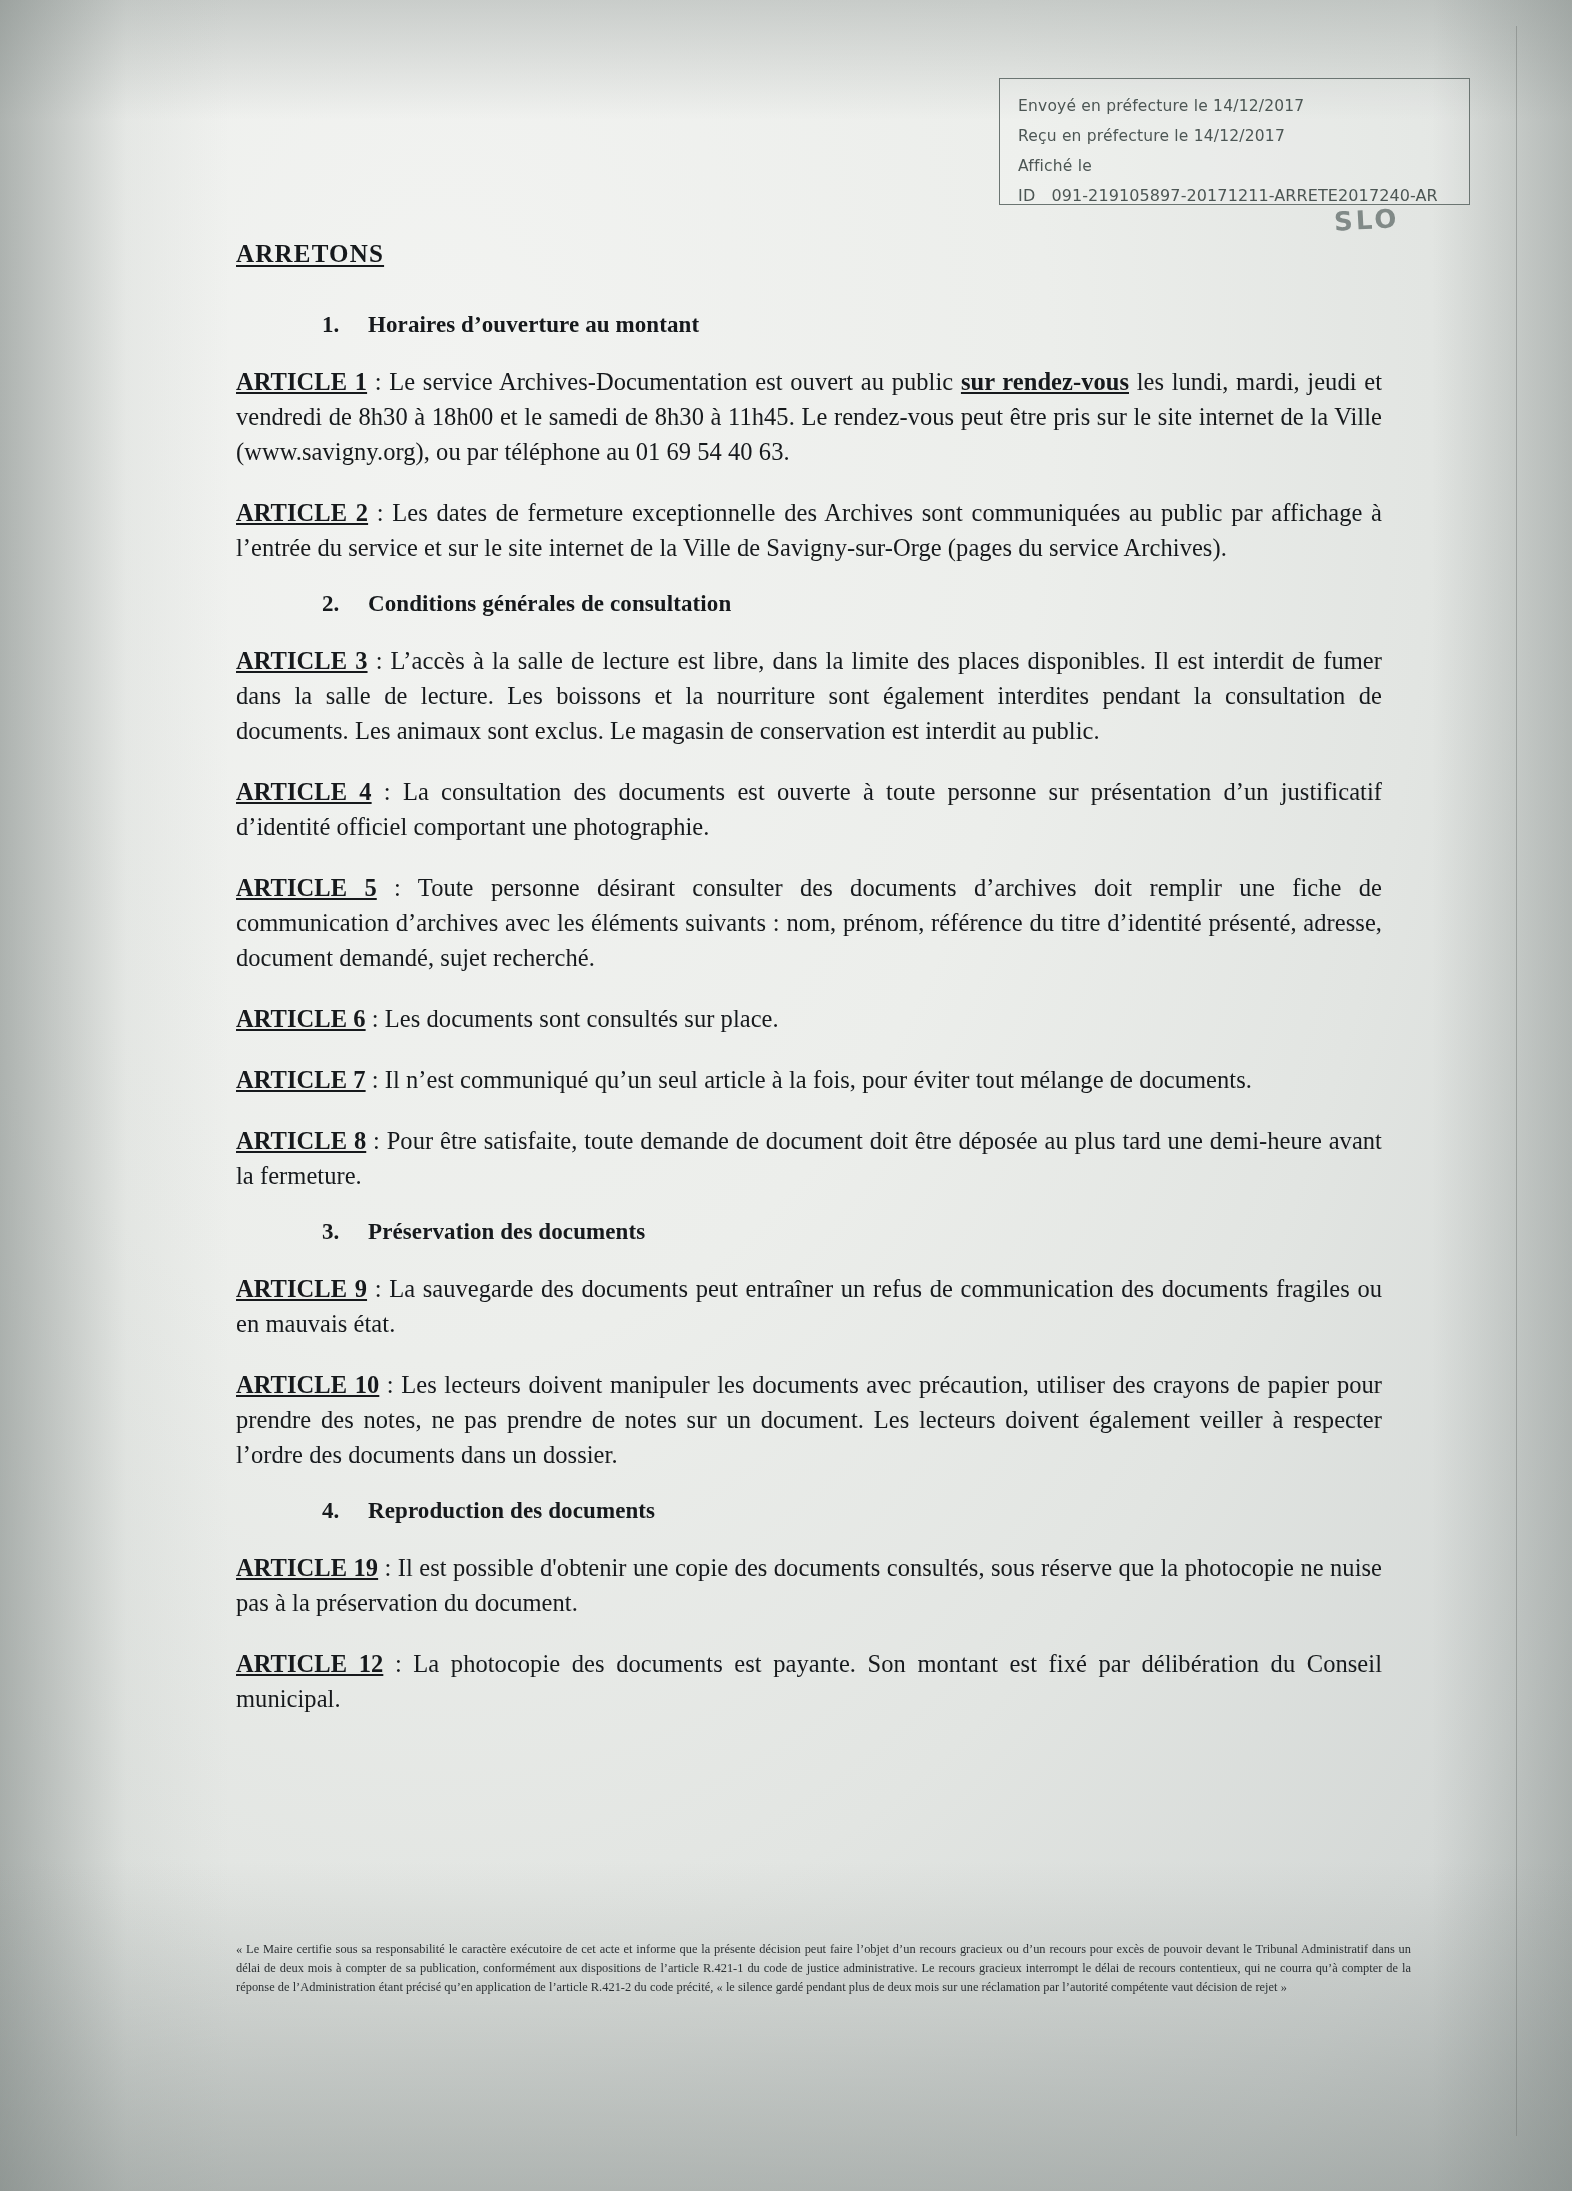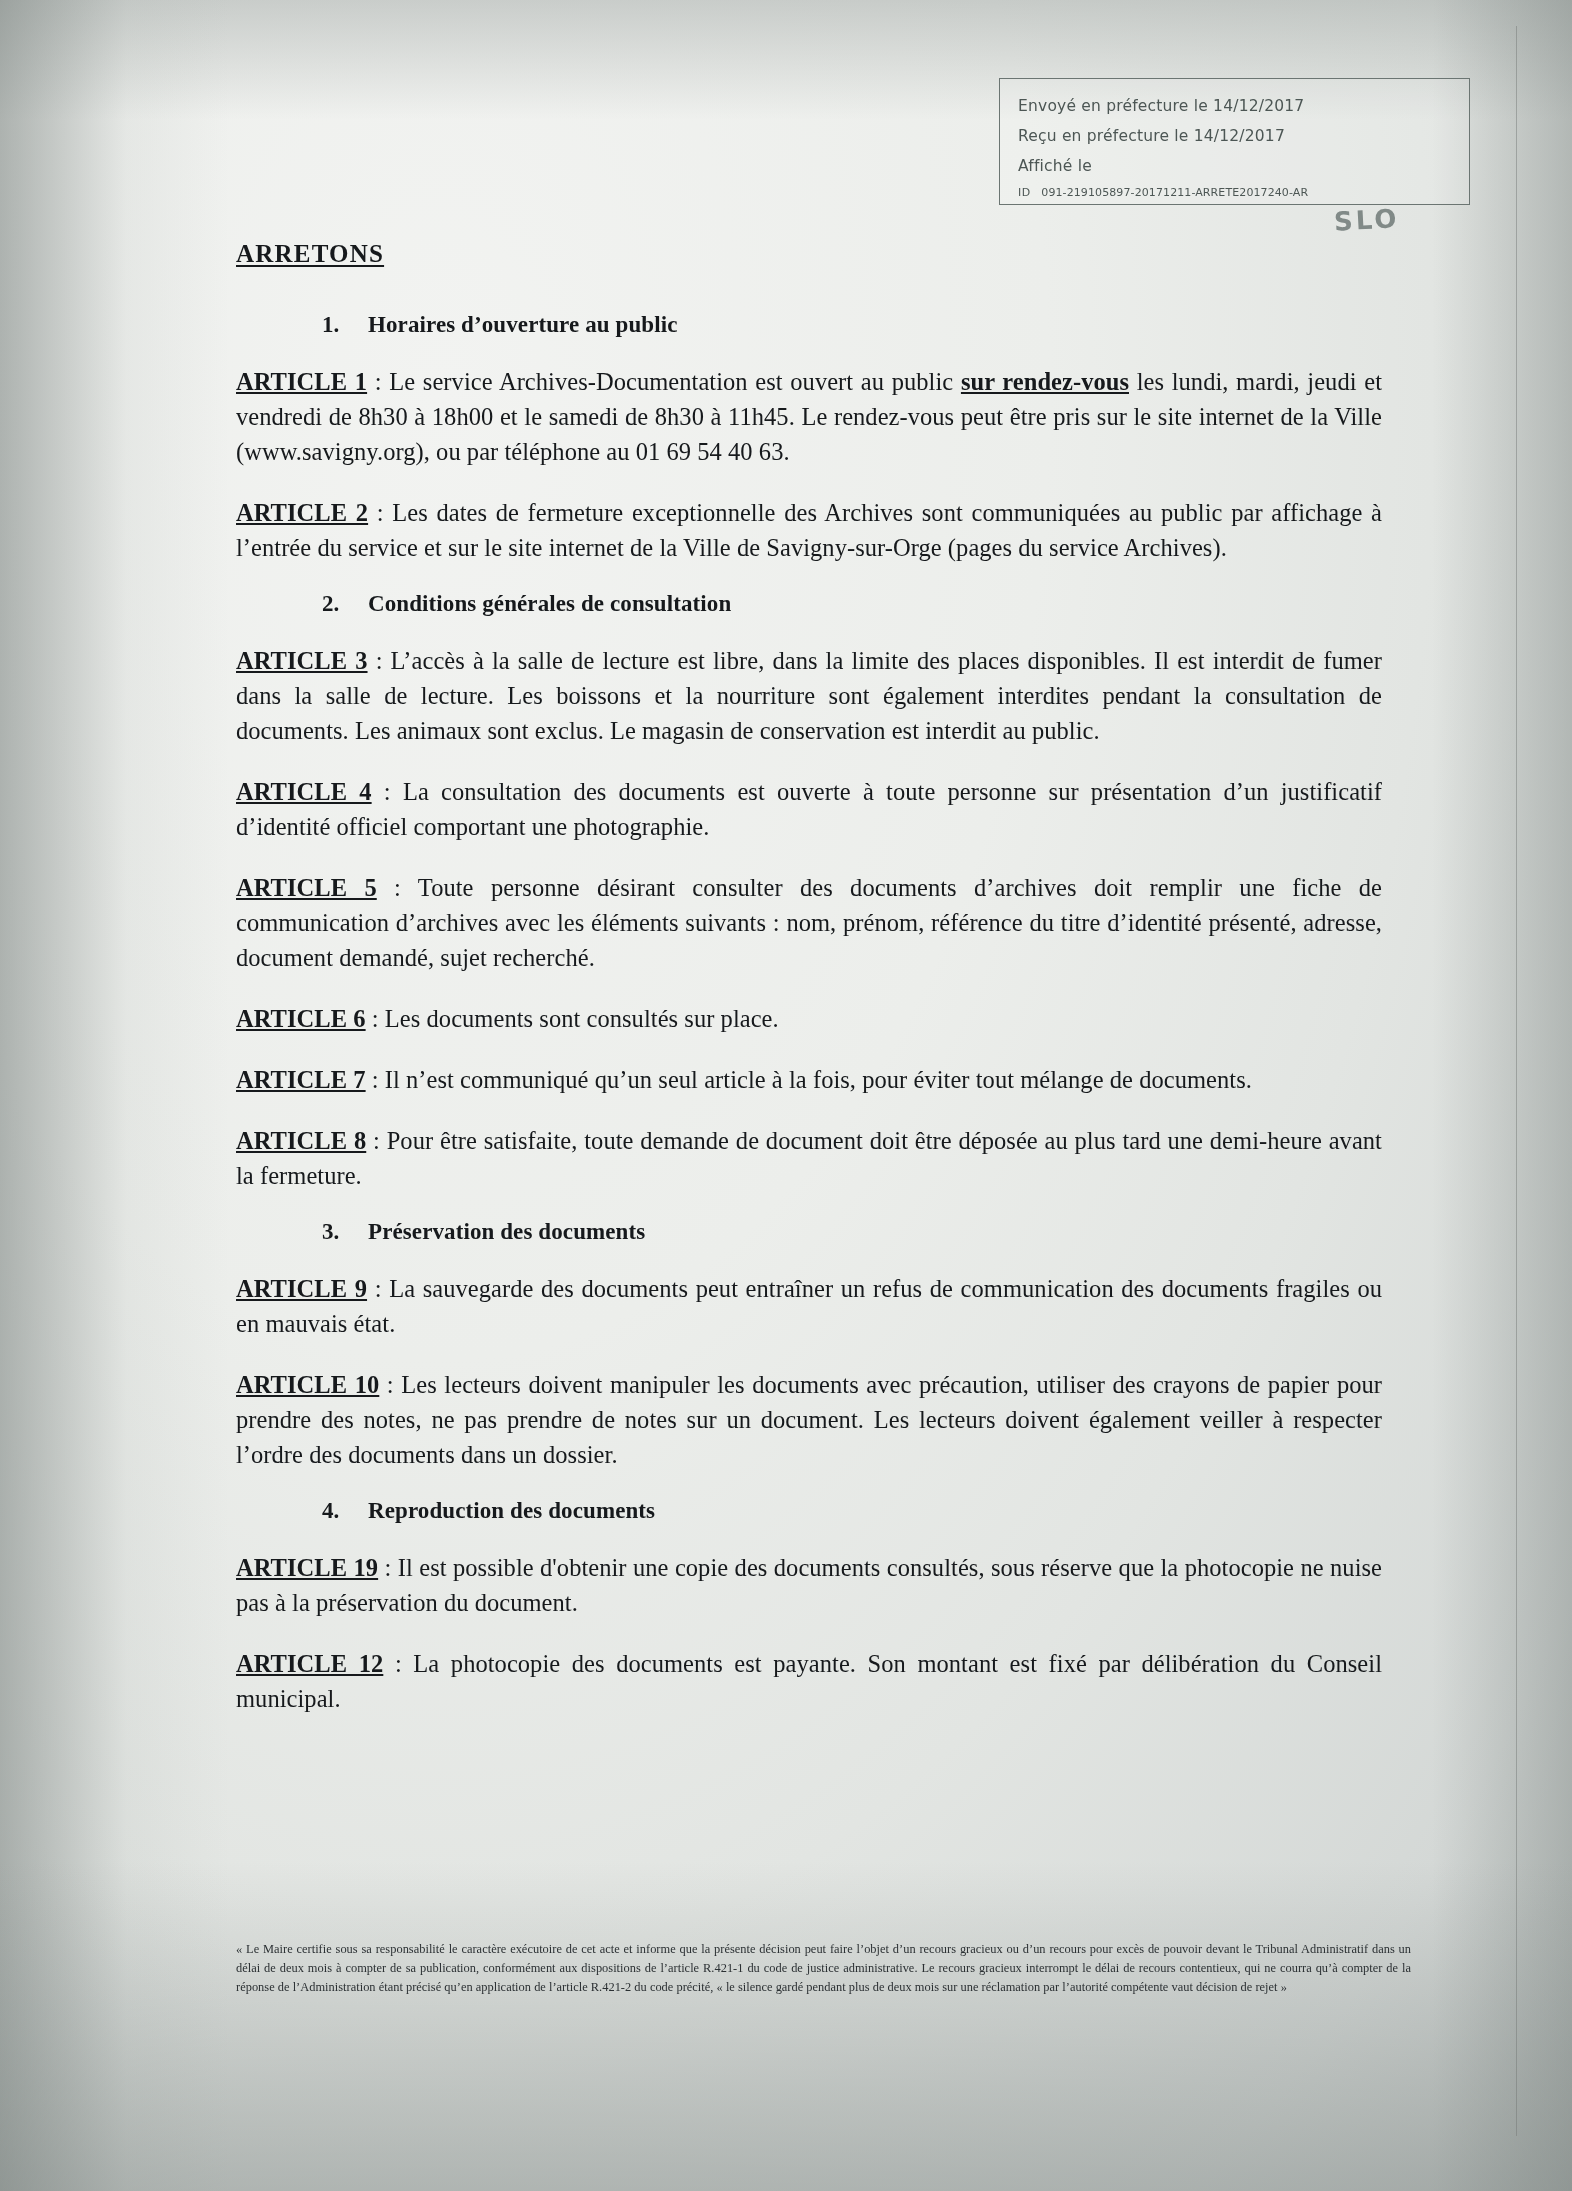--- a/index.html
+++ b/index.html
@@ -64,21 +64,21 @@
     font-family: "DejaVu Sans", sans-serif;
     color: #4c5654;
   }
   .stamp-line {
     font-size: 15.5px;
     line-height: 30px;
     letter-spacing: 0.2px;
     white-space: nowrap;
   }
   .stamp-id {
-    font-size: 11px;
+    font-size: 16px;
     letter-spacing: 0.1px;
     margin-top: 5px;
     white-space: nowrap;
   }
   .stamp-id .idlabel { letter-spacing: 0.4px; }
   .stamp-sig {
     position: absolute;
     right: 70px;
     top: 126px;
     font-family: "DejaVu Sans", sans-serif;
@@ -168,21 +168,21 @@
       &nbsp;&nbsp;<span>091-219105897-20171211-ARRETE2017240-AR</span>
     </div>
     <div class="stamp-sig">SLO</div>
   </div>
 
   <div class="content">
 
     <div class="doc-title">ARRETONS</div>
 
     <div class="section-head">
-      <span class="num">1.</span><span>Horaires d’ouverture au public</span>
+      <span class="num">1.</span><span>Horaires d’ouverture au montant</span>
     </div>
 
     <p class="para">
       <span class="art">ARTICLE 1</span><span> : </span><span>Le service Archives-Documentation est ouvert au public </span><span class="u">sur rendez-vous</span><span> les lundi, mardi, jeudi et vendredi de 8h30 à 18h00 et le samedi de 8h30 à 11h45. Le rendez-vous peut être pris sur le site internet de la Ville (www.savigny.org), ou par téléphone au 01 69 54 40 63.</span>
     </p>
 
     <p class="para">
       <span class="art">ARTICLE 2</span><span> : </span><span>Les dates de fermeture exceptionnelle des Archives sont communiquées au public par affichage à l’entrée du service et sur le site internet de la Ville de Savigny-sur-Orge (pages du service Archives).</span>
     </p>
 

